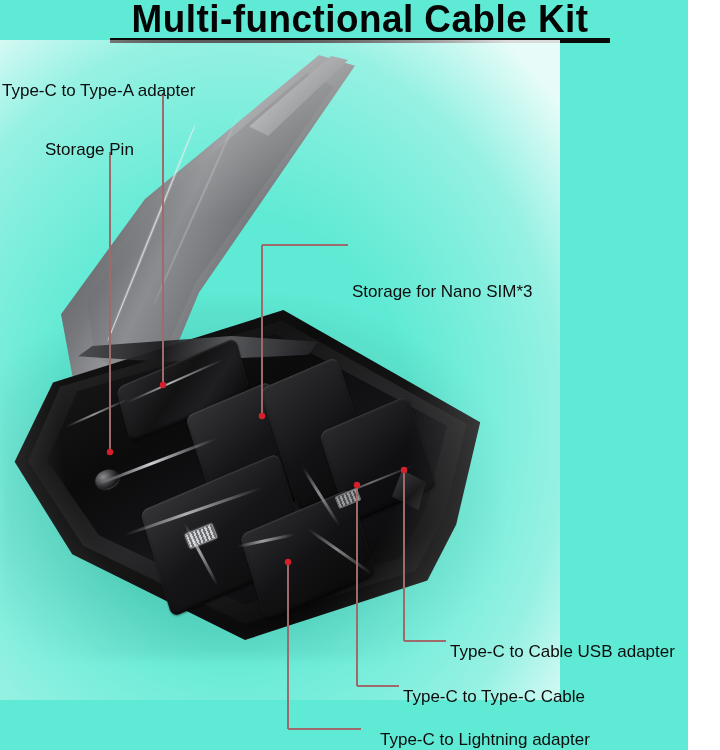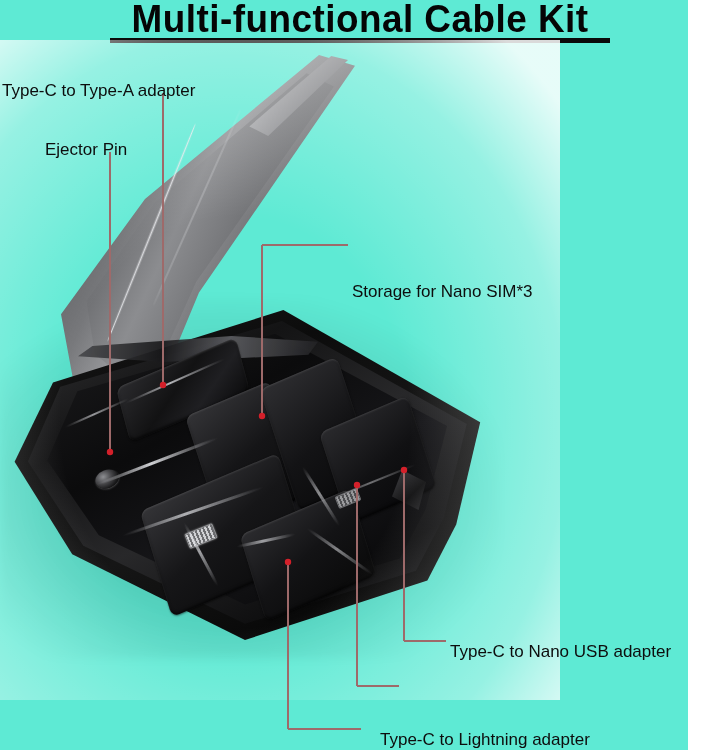--- a/index.html
+++ b/index.html
@@ -283,18 +283,19 @@
       <circle cx="404" cy="470" r="3.2" fill="#d4202a"></circle>
       <line x1="357" y1="485" x2="357" y2="686" stroke="#9e6a6a" stroke-width="1.4" shape-rendering="crispEdges"></line>
       <line x1="357" y1="686" x2="399" y2="686" stroke="#9e6a6a" stroke-width="1.4" shape-rendering="crispEdges"></line>
       <circle cx="357" cy="485" r="3.2" fill="#d4202a"></circle>
       <line x1="288" y1="562" x2="288" y2="729" stroke="#9e6a6a" stroke-width="1.4" shape-rendering="crispEdges"></line>
       <line x1="288" y1="729" x2="361" y2="729" stroke="#9e6a6a" stroke-width="1.4" shape-rendering="crispEdges"></line>
       <circle cx="288" cy="562" r="3.2" fill="#d4202a"></circle>
     </svg>
 
   <div class="callout" id="c0" style="left: 2px; top: 82px;">Type-C to Type-A adapter</div>
-  <div class="callout" id="c1" style="left: 45px; top: 141px;">Ejector Pin</div>
+  <div class="callout" id="c1" style="left: 45px; top: 141px;">Storage Pin</div>
   <div class="callout" id="c2" style="left: 352px; top: 246px; margin-top: 37px;">Storage for Nano SIM*3</div>
-  <div class="callout" id="c3" style="left: 450px; top: 643px;">Type-C to Nano USB adapter</div>
+  <div class="callout" id="c3" style="left: 450px; top: 643px;">Type-C to Cable USB adapter</div>
+  <div class="callout" id="c4" style="left: 403px; top: 688px;">Type-C to Type-C Cable</div>
   <div class="callout" id="c5" style="left: 372px; top: 731px; margin-left: 8px;">Type-C to Lightning adapter</div>
 
 </div>
 
 </body></html>

